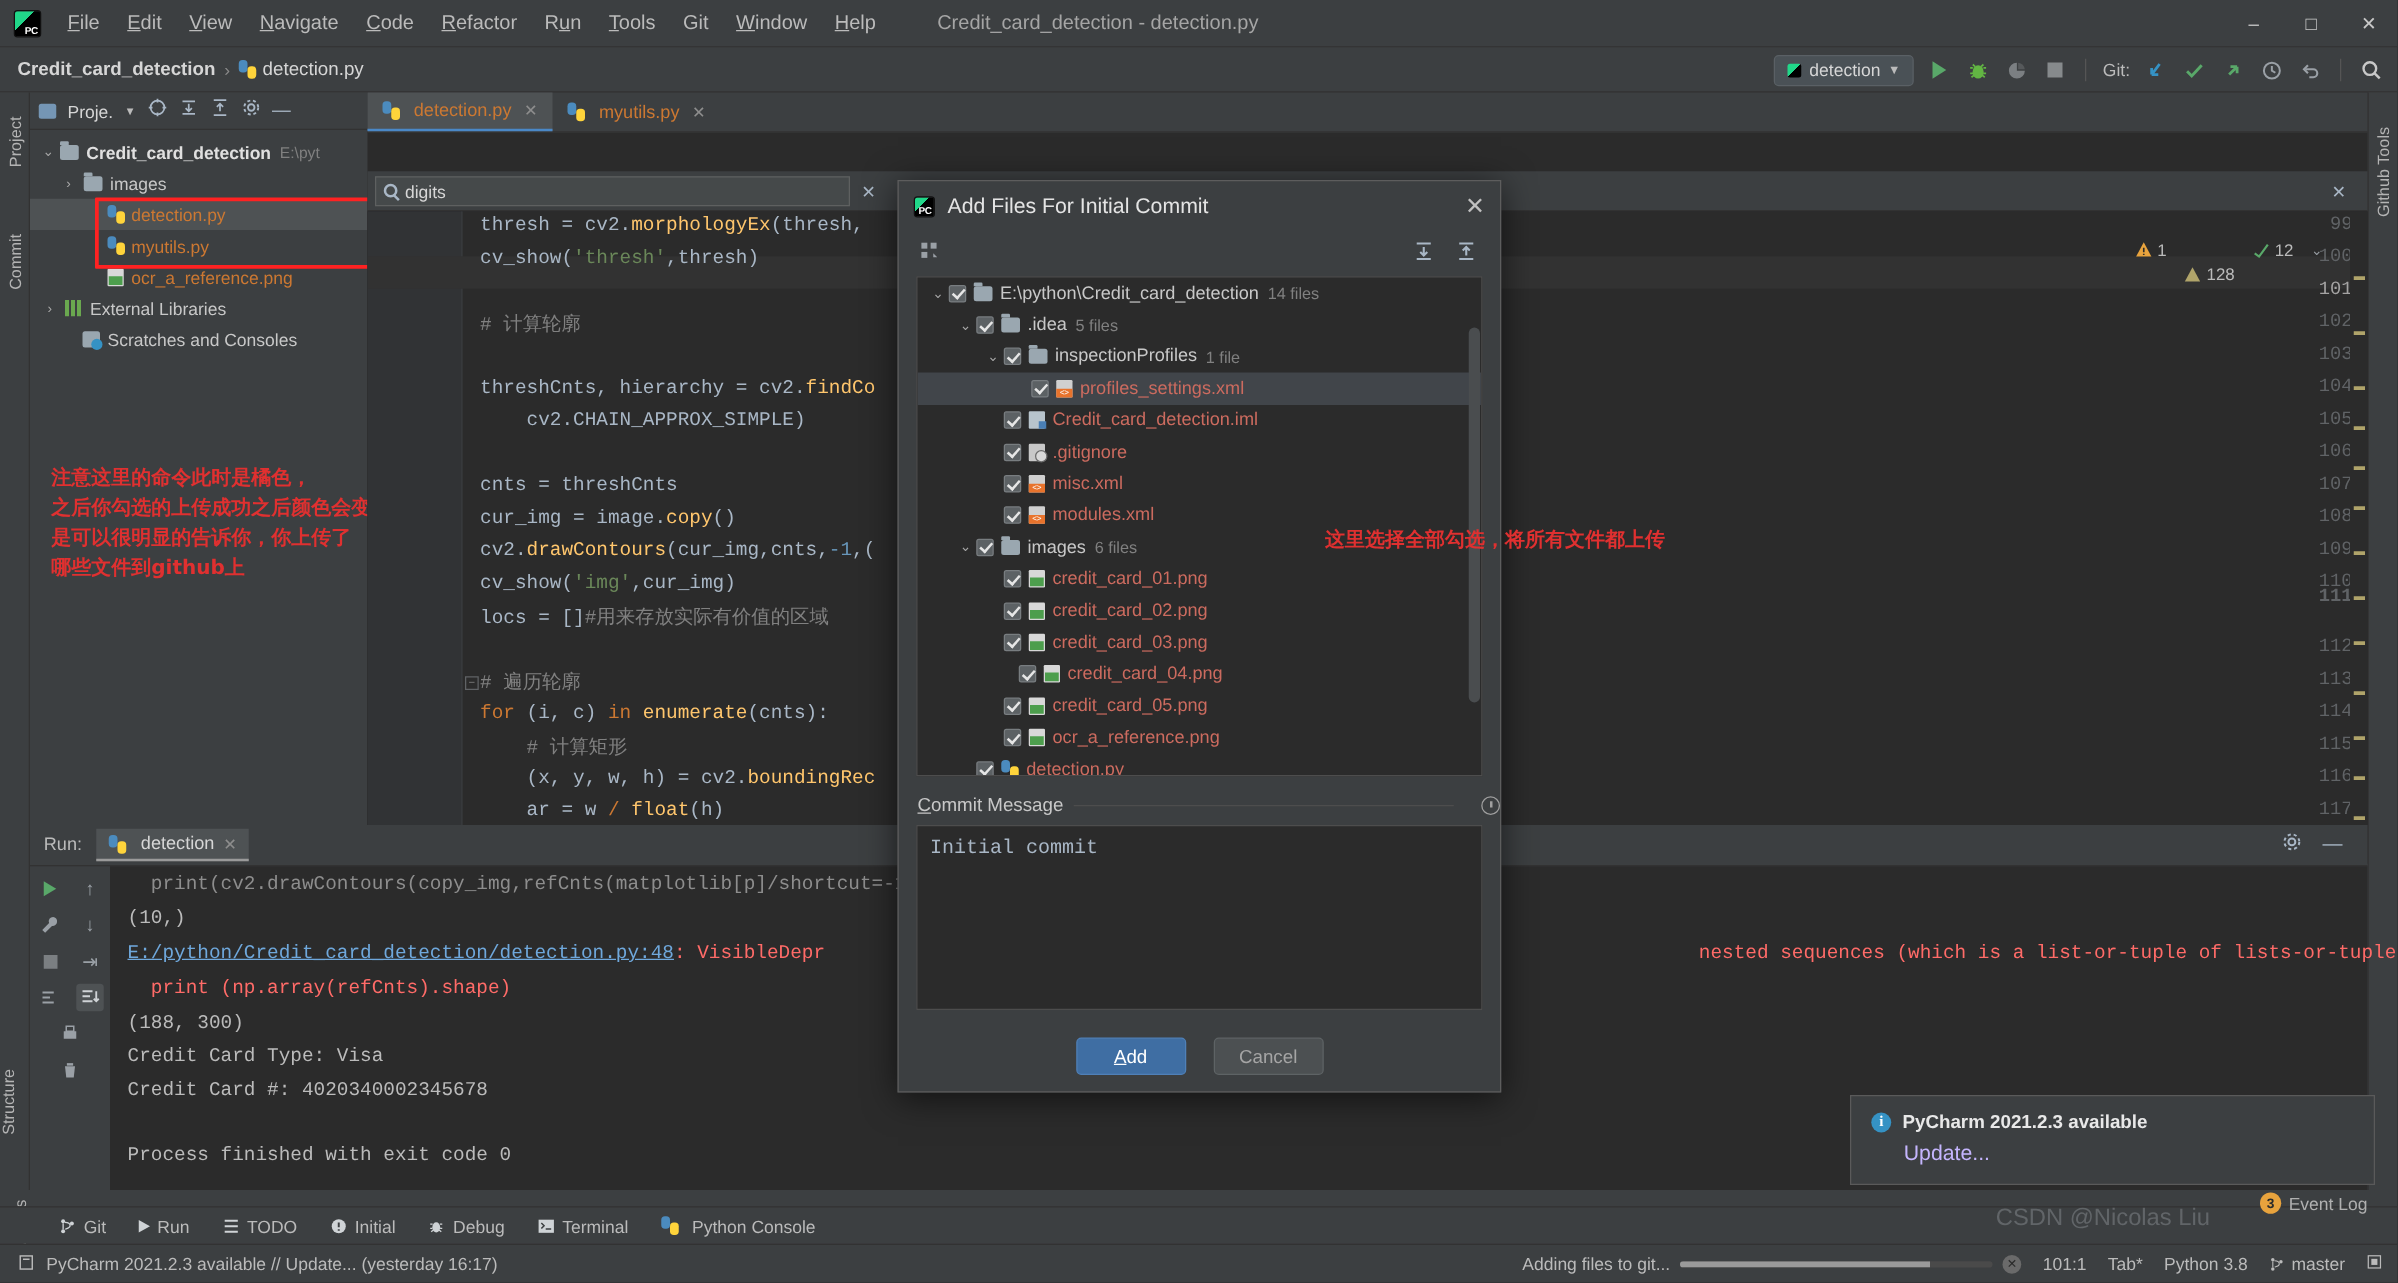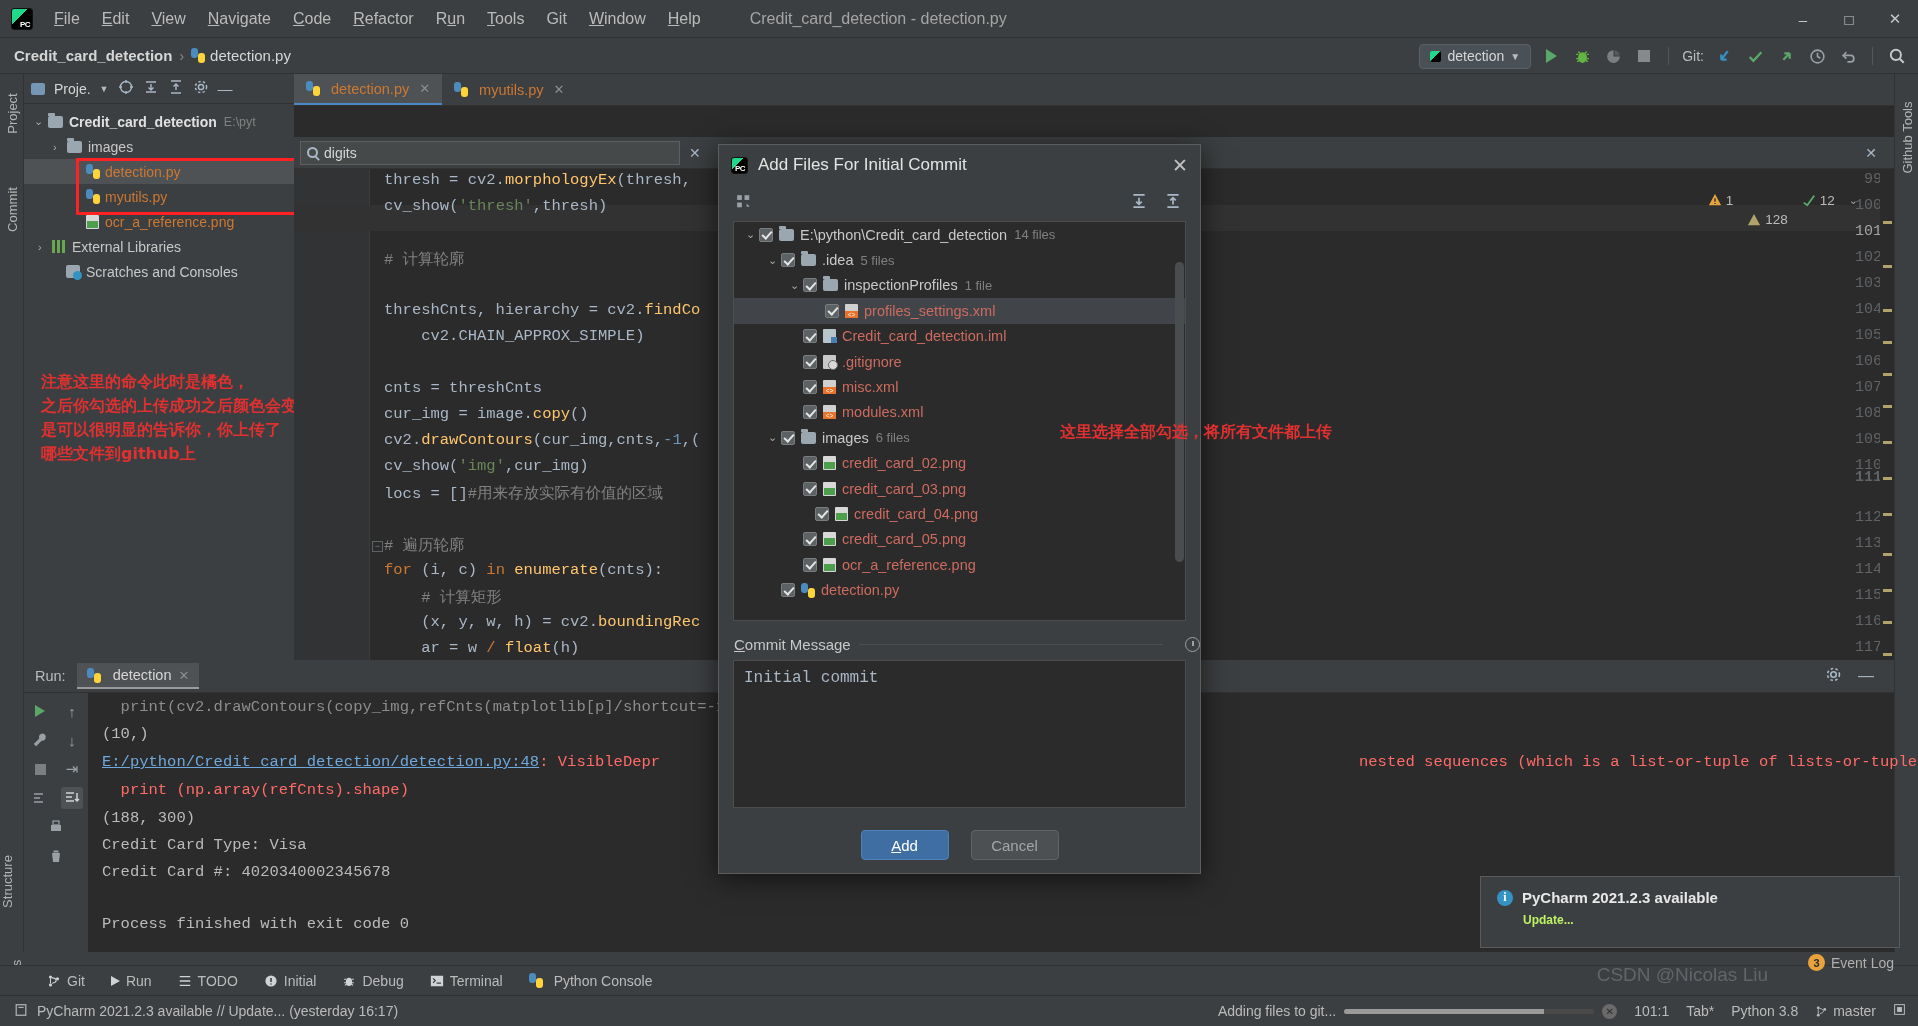--- a/index.html
+++ b/index.html
@@ -213,21 +213,21 @@
   .progbar i{display:block;height:5px;width:200px;background:#9a9a9a;}
   .xcirc{width:15px;height:15px;border-radius:50%;background:#6a6a6a;color:#2b2b2b;font-size:10px;
          display:flex;align-items:center;justify-content:center;}
 
   
   .balloon {
     position:absolute; right:18px; bottom:78px; width:420px; height:72px;
     background:#3c3f41; border:1px solid #5a5a5a; padding:12px 16px;
   }
   .balloon .t { color:#e8e8e8; font-size:15px; font-weight:bold; display:flex; align-items:center; gap:9px;}
-  .balloon .u { color:#bef264; font-size:12px; margin-left:26px; margin-top:7px; display:inline-block;font-weight:bold;}
+  .balloon .u { color:#c4b5fd; font-size:17px; margin-left:26px; margin-top:7px; display:inline-block;}
   .info-ico{width:16px;height:16px;border-radius:50%;background:#3592c4;color:#fff;font-size:12px;
     font-weight:bold;display:flex;align-items:center;justify-content:center;font-family:"Liberation Serif",serif;}
 
   
   .watermark{position:absolute;right:150px;bottom:40px;color:#6e7276;font-size:19px;opacity:.75;
              font-family:"Liberation Sans",sans-serif; white-space:nowrap;}
   .eventlog{position:absolute;right:24px;bottom:55px;color:#b0b0b0;font-size:14px;display:flex;align-items:center;gap:6px;}
   .badge3{width:17px;height:17px;border-radius:50%;background:#e8a33d;color:#2b2b2b;font-size:11px;font-weight:bold;
           display:flex;align-items:center;justify-content:center;}
 
@@ -809,20 +809,25 @@
         <span class="chev2">⌄</span>
         <span class="cbx"></span>
         <span class="fold2"></span>
         <span class="lbl-w">images</span>
         <span class="cnt">6 files</span>
       </div>
 
       <div class="trow2" style="padding-left:69px;">
         <span class="cbx"></span>
         <span class="img-ico"></span>
+        <span class="lbl-r">credit_card_01.png</span>
+      </div>
+      <div class="trow2" style="padding-left:69px;">
+        <span class="cbx"></span>
+        <span class="img-ico"></span>
         <span class="lbl-r">credit_card_02.png</span>
       </div>
       <div class="trow2" style="padding-left:69px;">
         <span class="cbx"></span>
         <span class="img-ico"></span>
         <span class="lbl-r">credit_card_03.png</span>
       </div>
       <div class="trow2" style="padding-left:69px;margin-left:12px;">
         <span class="cbx"></span>
         <span class="img-ico"></span>

